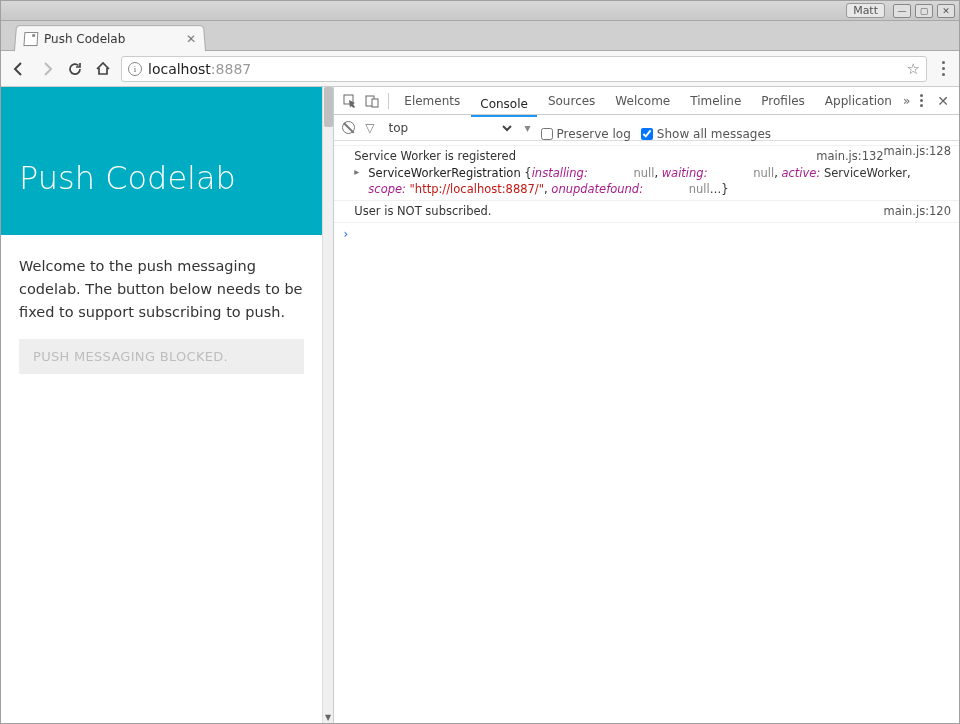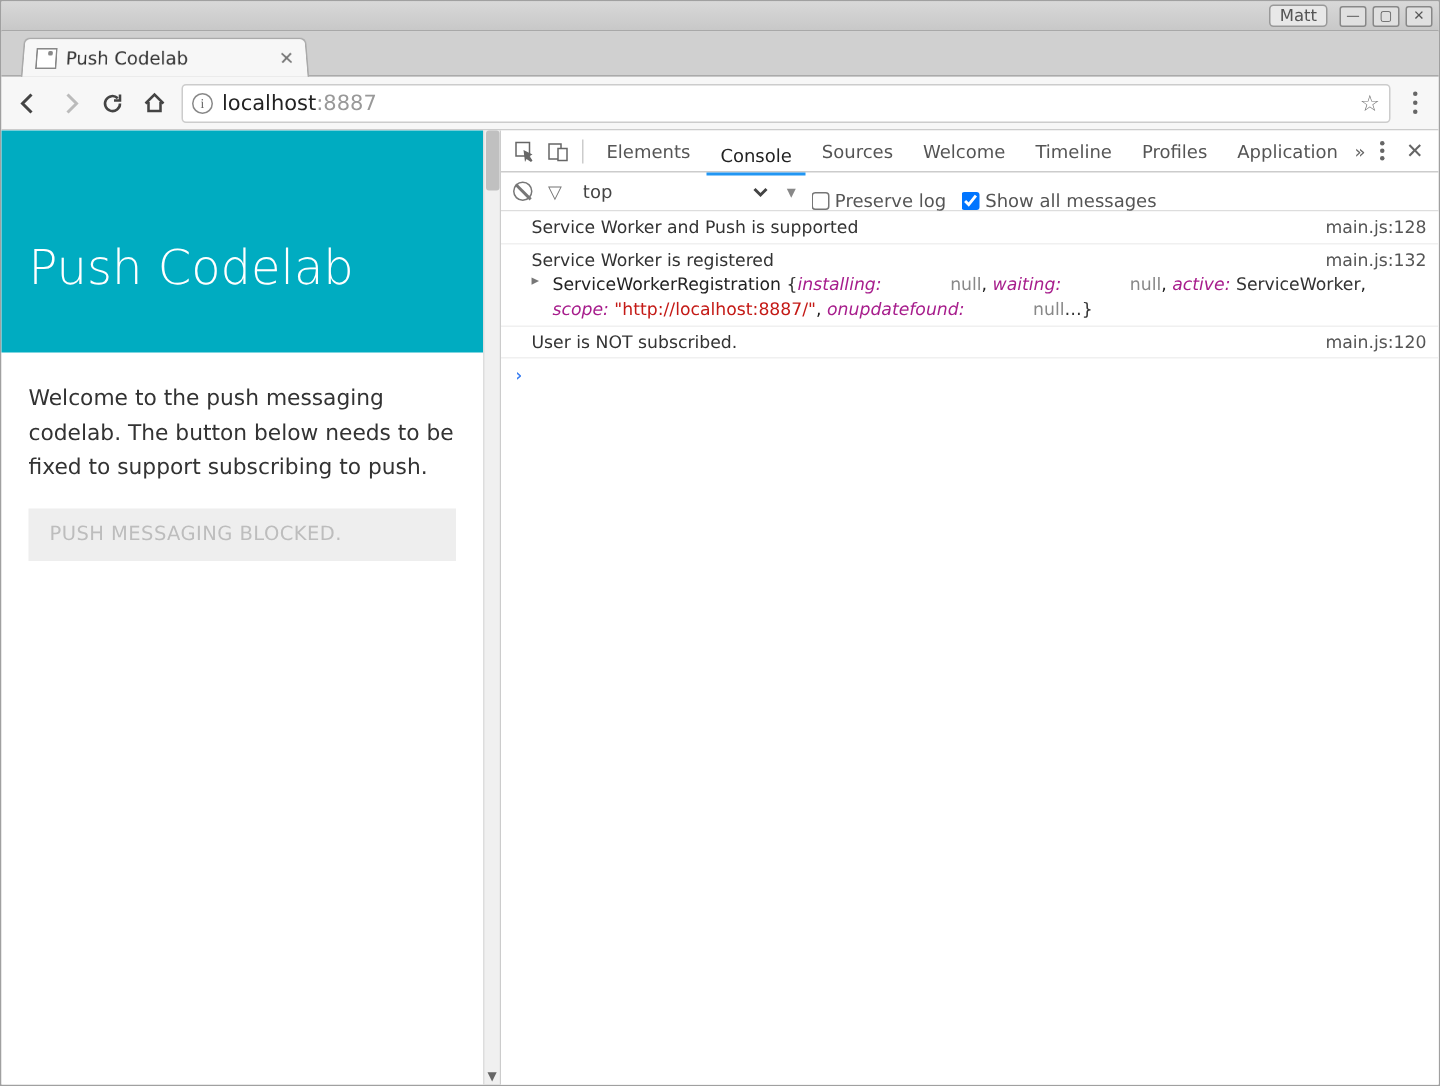--- a/index.html
+++ b/index.html
@@ -195,21 +195,20 @@
         </label>
         <label>
           <input type="checkbox" checked="" style="">
           <span>Show all messages</span>
         </label>
       </div>
 
       <div class="console">
         <div class="msg">
           <span class="src">main.js:128</span>
-          <span>Service Worker and Push is supported</span>
         </div>
         <div class="msg">
           <span class="src">main.js:132</span>
           <span>Service Worker is registered</span>
           <div class="obj">
             <span class="kw-type">ServiceWorkerRegistration</span> {<span class="kw-prop">installing:</span> <span class="kw-null">null</span><span class="kw-comma">, </span><span class="kw-prop">waiting:</span> <span class="kw-null">null</span><span class="kw-comma">, </span><span class="kw-prop">active:</span> <span>ServiceWorker</span><span class="kw-comma">, </span><span class="kw-prop">scope:</span> <span class="kw-str">"http://localhost:8887/"</span><span class="kw-comma">, </span><span class="kw-prop">onupdatefound:</span> <span class="kw-null">null</span><span>…}</span>
           </div>
         </div>
         <div class="msg">
           <span class="src">main.js:120</span>

